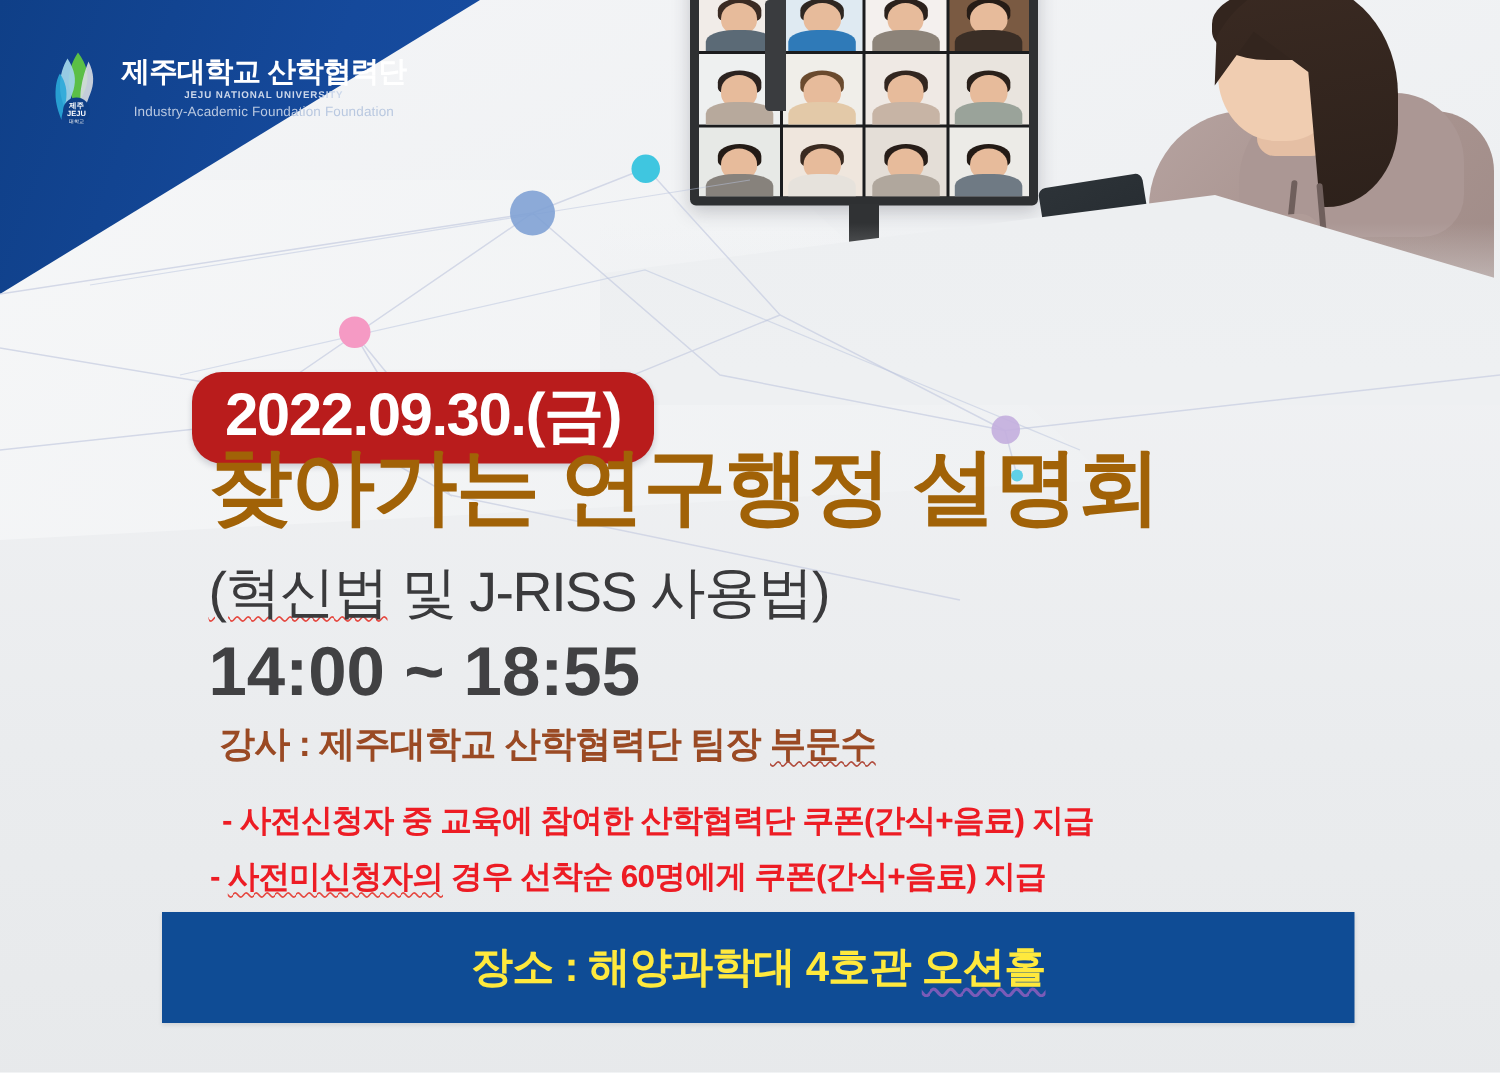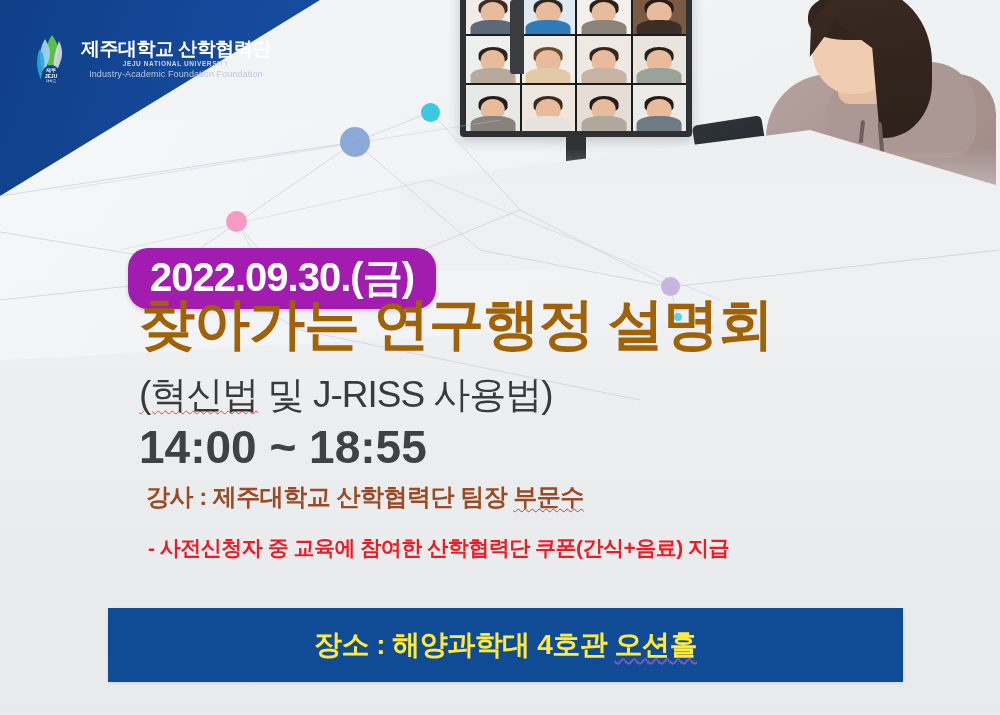--- a/index.html
+++ b/index.html
@@ -324,21 +324,21 @@
   .dot-pink  { left: 226px; top: 211px; width: 21px; height: 21px; background: #f59ac4; }
   .dot-purple{ left: 661px; top: 277px; width: 19px; height: 19px; background: #c3aede; opacity: .9; }
   .dot-cyan-sm { left: 674px; top: 313px; width: 8px; height: 8px; background: #5fd0e6; }
 
   
   .date-badge {
     position: absolute;
     left: 128px;
     top: 248px;
     padding: 9px 22px 12px 22px;
-    background: #a21caf;
+    background: #b91c1c;
     color: #ffffff;
     border-radius: 20px;
     font-size: 40px;
     font-weight: 700;
     letter-spacing: -1px;
     line-height: 1;
     box-shadow: 0 2px 4px rgba(20,30,50,.18);
   }
 
   .title {
@@ -632,18 +632,19 @@
 
   <div class="title">찾아가는 연구행정 설명회</div>
 
   <div class="subtitle"><span class="spell-red">(혁신법</span> <span>및 J-RISS 사용법)</span></div>
 
   <div class="time">14:00 ~ 18:55</div>
 
   <div class="instructor">강사 : 제주대학교 산학협력단 팀장 <span class="spell-red-dark">부문수</span></div>
 
   <div class="note note-1">- 사전신청자 중 교육에 참여한 산학협력단 쿠폰(간식+음료) 지급</div>
+  <div class="note note-2">- <span class="spell-red">사전미신청자의</span> 경우 선착순 60명에게 쿠폰(간식+음료) 지급</div>
 
   <div class="venue-bar">
     <span class="venue-text">장소 : 해양과학대 4호관 <span class="spell-purple">오션홀</span></span>
   </div>
 
 </div>
 
 </body></html>

